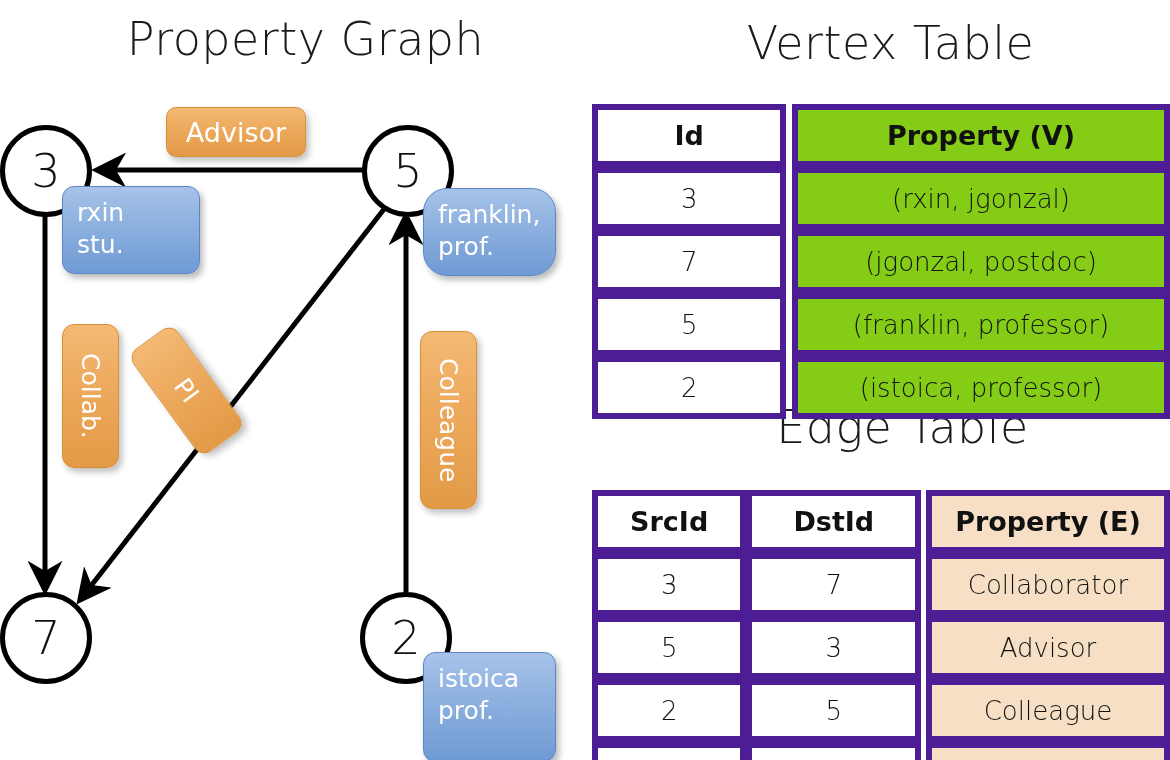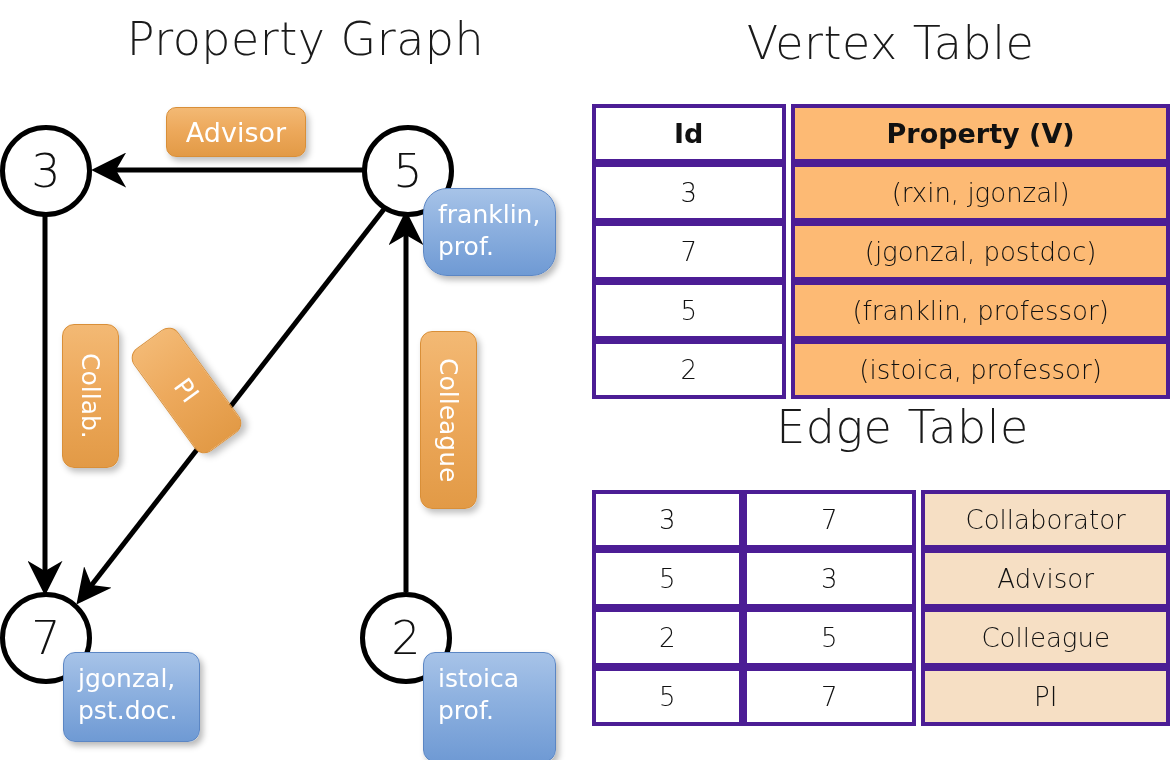--- a/index.html
+++ b/index.html
@@ -104,30 +104,30 @@
     font-size:27px;
     z-index:6;
     box-shadow:3px 4px 6px rgba(0,0,0,0.25);
     display:flex;align-items:center;justify-content:center;
   }
 
   
   table{border-collapse:separate;border-spacing:0;position:absolute;
         font-family:"DejaVu Sans", sans-serif;}
   table td{
-    border:4px solid #4c1d95;
+    border:6px solid #4c1d95;
     text-align:center;
     font-size:26px;
     font-weight:300;
     color:#111;
     padding:4px 6px;
     background:#fff;
   }
   table td.hdr{font-weight:700;font-size:27px;}
-  td.prop-v{background:#fdba74;}
+  td.prop-v{background:#84cc16;}
   td.prop-e{background:#f6dfc4;}
   .spacer{border:none !important;background:transparent !important;
           padding:0 !important;width:6px;}
 
   #vertex-table{left:592px;top:104px;}
   #vertex-table td.col-id{width:182px;height:43px;}
   #vertex-table td.col-prop{width:372px;height:43px;}
 
   #edge-table{left:592px;top:490px;}
   #edge-table td.col-src{width:146px;height:43px;}
@@ -165,28 +165,28 @@
   <div class="node" style="left:362px;top:125px;width:92px;height:92px;">
     <span>5</span>
   </div>
   <div class="node" style="left:0px;top:592px;width:92px;height:92px;">
     <span>7</span>
   </div>
   <div class="node" style="left:360px;top:592px;width:92px;height:92px;">
     <span>2</span>
   </div>
 
+  <div class="prop-box blue" style="left:62px;top:186px;width:138px;height:88px;">
+    <div>rxin</div>
+    <div>stu.</div>
+  </div>
   <div class="prop-box blue" style="left:423px;top:188px;width:133px;height:88px;border-radius:24px;">
     <div>franklin,</div>
     <div>prof.</div>
   </div>
-  <div class="prop-box blue" style="left:63px;top:652px;width:137px;height:90px;">
-    <div>jgonzal,</div>
-    <div>pst.doc.</div>
-  </div>
   <div class="prop-box blue" style="left:423px;top:652px;width:133px;height:110px;">
     <div>istoica</div>
     <div>prof.</div>
   </div>
 
   <div class="flat-label orange" style="left:166px;top:107px;width:140px;height:50px;">
     <span>Advisor</span>
   </div>
 
   <div class="vert-label orange" style="left:62px;top:324px;width:57px;height:144px;">
@@ -228,20 +228,26 @@
       <td class="col-id">2</td>
       <td class="spacer"></td>
       <td class="col-prop prop-v">(istoica, professor)</td>
     </tr>
   </tbody>
 </table>
 
 <table id="edge-table">
   <tbody>
     <tr>
+      <td class="hdr col-src">SrcId</td>
+      <td class="hdr col-dst">DstId</td>
+      <td class="spacer"></td>
+      <td class="hdr col-pe prop-e">Property (E)</td>
+    </tr>
+    <tr>
       <td class="col-src">3</td>
       <td class="col-dst">7</td>
       <td class="spacer"></td>
       <td class="col-pe prop-e">Collaborator</td>
     </tr>
     <tr>
       <td class="col-src">5</td>
       <td class="col-dst">3</td>
       <td class="spacer"></td>
       <td class="col-pe prop-e">Advisor</td>

